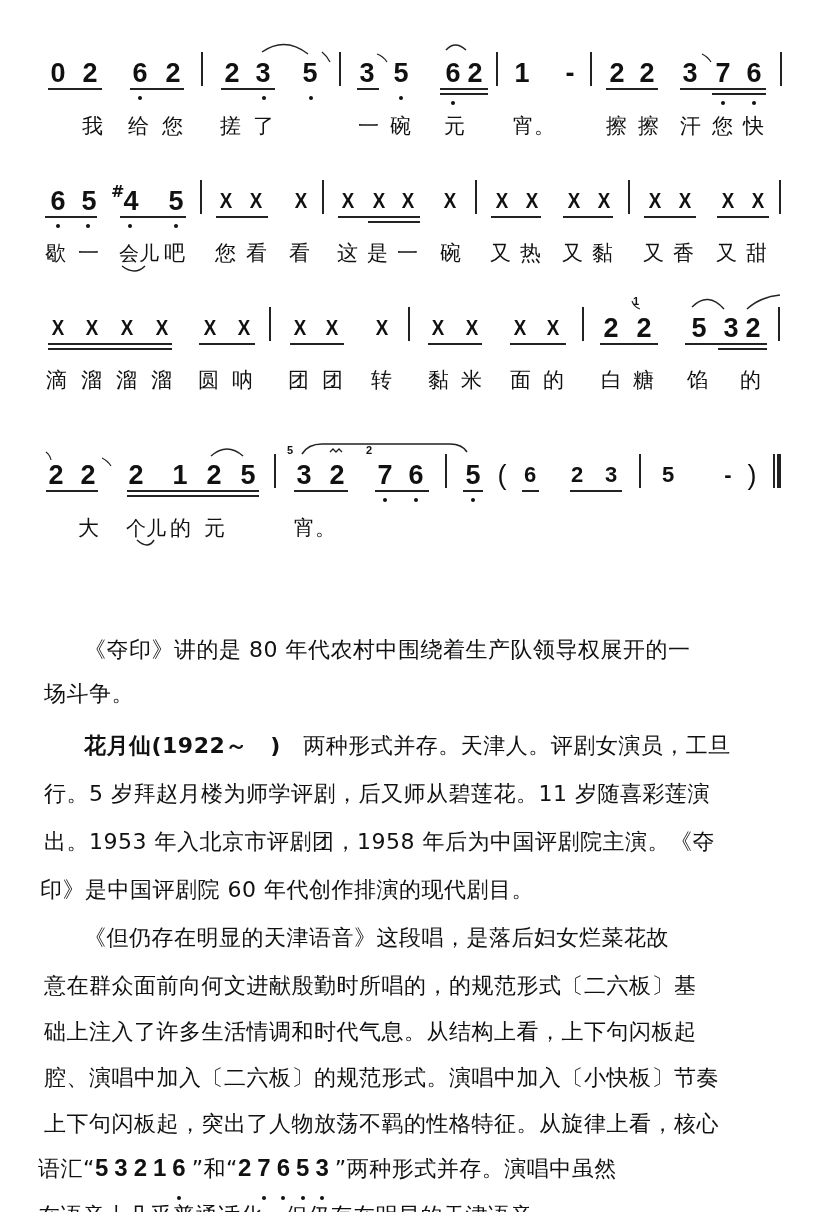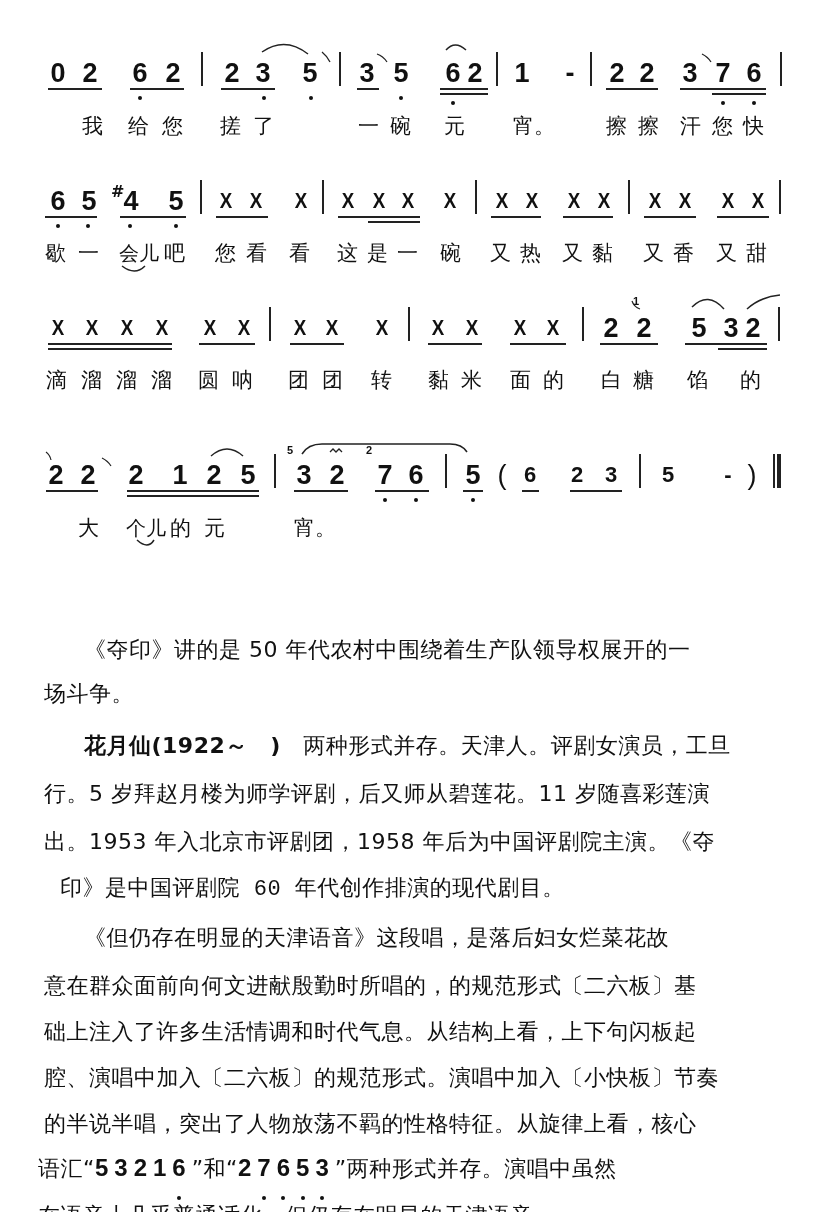--- a/index.html
+++ b/index.html
@@ -278,32 +278,32 @@
 
     <span class="lyr" style="left:78px;top:55px;">大</span>
     <span class="lyr" style="left:126px;top:55px;font-size:20px;">个儿</span>
     <span class="lyr" style="left:170px;top:55px;">的</span>
     <span class="lyr" style="left:204px;top:55px;">元</span>
     <span class="lyr" style="left:294px;top:55px;">宵。</span>
   </div>
 </div>
 
 <div>
-  <div class="para" style="left:84px;top:626px;">《夺印》讲的是 50 年代农村中围绕着生产队领导权展开的一</div>
+  <div class="para" style="left:84px;top:626px;">《夺印》讲的是 80 年代农村中围绕着生产队领导权展开的一</div>
   <div class="para" style="left:44px;top:670px;">场斗争。</div>
 
   <div class="para" style="left:84px;top:722px;">
     <span class="bold">花月仙(1922～　)</span><span>　两种形式并存。天津人。评剧女演员，工旦</span>
   </div>
   <div class="para" style="left:44px;top:770px;">行。5 岁拜赵月楼为师学评剧，后又师从碧莲花。11 岁随喜彩莲演</div>
   <div class="para" style="left:44px;top:818px;">出。1953 年入北京市评剧团，1958 年后为中国评剧院主演。《夺</div>
-  <div class="para" style="left:60px;top:866px;font-family:Liberation Mono, monospace;">印》是中国评剧院 60 年代创作排演的现代剧目。</div>
+  <div class="para" style="left:40px;top:866px;">印》是中国评剧院 60 年代创作排演的现代剧目。</div>
 
   <div class="para" style="left:84px;top:914px;">《但仍存在明显的天津语音》这段唱，是落后妇女烂菜花故</div>
   <div class="para" style="left:44px;top:962px;">意在群众面前向何文进献殷勤时所唱的，的规范形式〔二六板〕基</div>
   <div class="para" style="left:44px;top:1008px;">础上注入了许多生活情调和时代气息。从结构上看，上下句闪板起</div>
   <div class="para" style="left:44px;top:1054px;">腔、演唱中加入〔二六板〕的规范形式。演唱中加入〔小快板〕节奏</div>
-  <div class="para" style="left:44px;top:1100px;">的半说半唱，突出了人物放荡不羁的性格特征。从旋律上看，核心</div>
+  <div class="para" style="left:44px;top:1100px;">上下句闪板起，突出了人物放荡不羁的性格特征。从旋律上看，核心</div>
   <div class="para" style="left:38px;top:1144px;">
     <span>语汇“</span><span class="mono-num"><span>5</span><span>3</span><span>2</span><span>1</span><span class="dotted">6</span></span><span>”和“</span><span class="mono-num"><span>2</span><span class="dotted">7</span><span class="dotted">6</span><span class="dotted">5</span><span class="dotted">3</span></span><span>”两种形式并存。演唱中虽然</span>
   </div>
   <div class="para" style="left:38px;top:1192px;">在语音上几乎普通话化，但仍存在明显的天津语音。</div>
 </div>
 
 </body></html>

